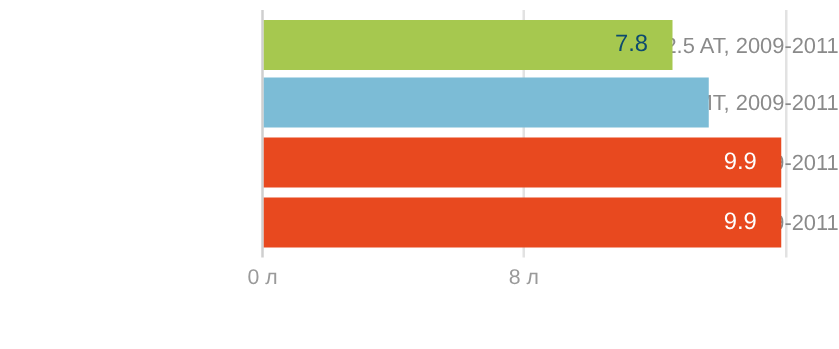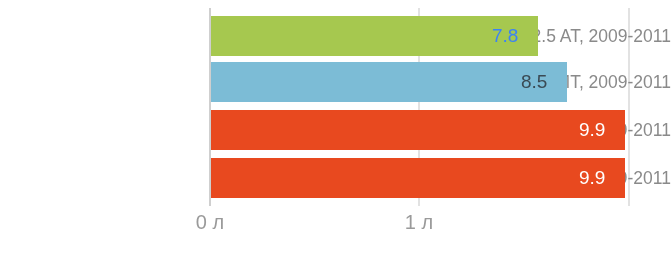--- a/index.html
+++ b/index.html
@@ -75,56 +75,55 @@
     font-size: 19px;
     white-space: nowrap;
   }
 
   
   .tick-label {
     position: absolute;
     top: 210px;
     transform: translateX(-50%);
     color: #9a9a9a;
-    font-size: 20px;
+    font-size: 17px;
     line-height: 24px;
     white-space: nowrap;
   }
 </style>
 </head>
 <body>
 
 <div id="chart-root">
   <div class="plot">
 
     <div class="axis-line" style="left:209px;"></div>
     <div class="gridline" style="left:418px;"></div>
     <div class="gridline" style="left:628px;"></div>
 
     <div class="bar-row" style="top:16px;">
       <div class="cat-label">2.5 AT, 2009-2011</div>
       <div class="bar" style="left:211px;width:327px;background:#a6c84f;"></div>
-      <div class="bar-value" style="left:492px;color:#3b82f6;">7.8</div>
+      <div class="bar-value" style="left:492px;color:#0c4a6e;">7.8</div>
     </div>
 
     <div class="bar-row" style="top:62px;">
       <div class="cat-label">2.4 MT, 2009-2011</div>
       <div class="bar" style="left:211px;width:356px;background:#7cbcd6;"></div>
-      <div class="bar-value" style="left:521px;color:#3a4a54;">8.5</div>
     </div>
 
     <div class="bar-row" style="top:110px;">
       <div class="cat-label">3.5 AT, 2009-2011</div>
       <div class="bar" style="left:211px;width:414px;background:#e8491f;"></div>
       <div class="bar-value" style="left:579px;color:#ffffff;">9.9</div>
     </div>
 
     <div class="bar-row" style="top:158px;">
       <div class="cat-label">2.4 AT, 2009-2011</div>
       <div class="bar" style="left:211px;width:414px;background:#e8491f;"></div>
       <div class="bar-value" style="left:579px;color:#ffffff;">9.9</div>
     </div>
 
     <div class="tick-label" style="left:210px;">0 л</div>
-    <div class="tick-label" style="left:419px;">1 л</div>
+    <div class="tick-label" style="left:419px;">8 л</div>
 
   </div>
 </div>
 
 </body></html>

